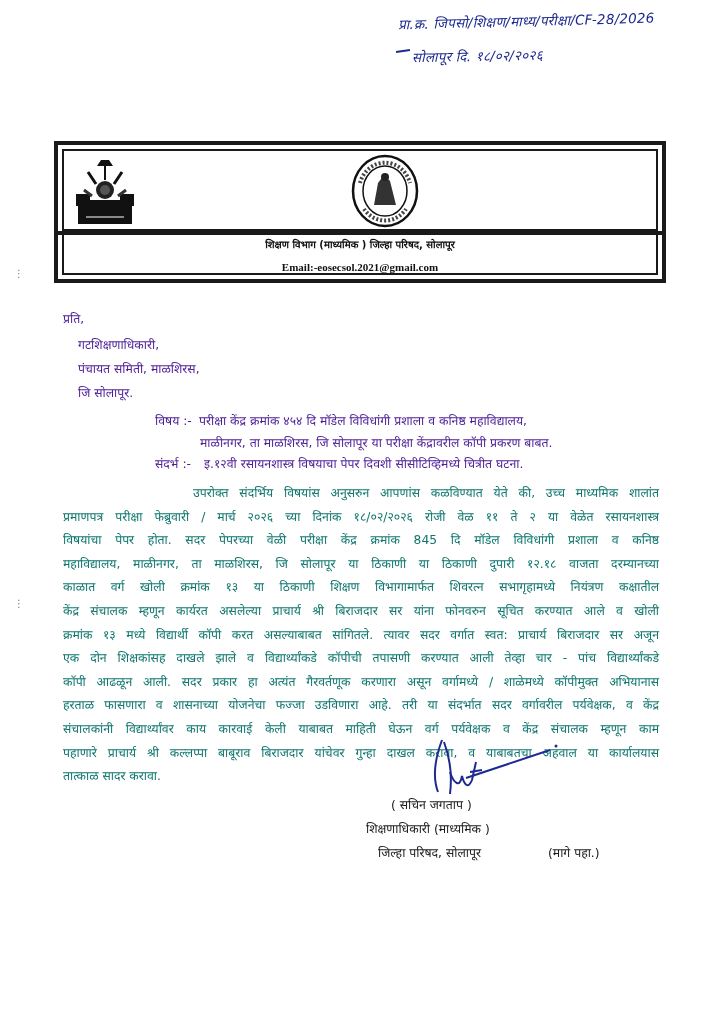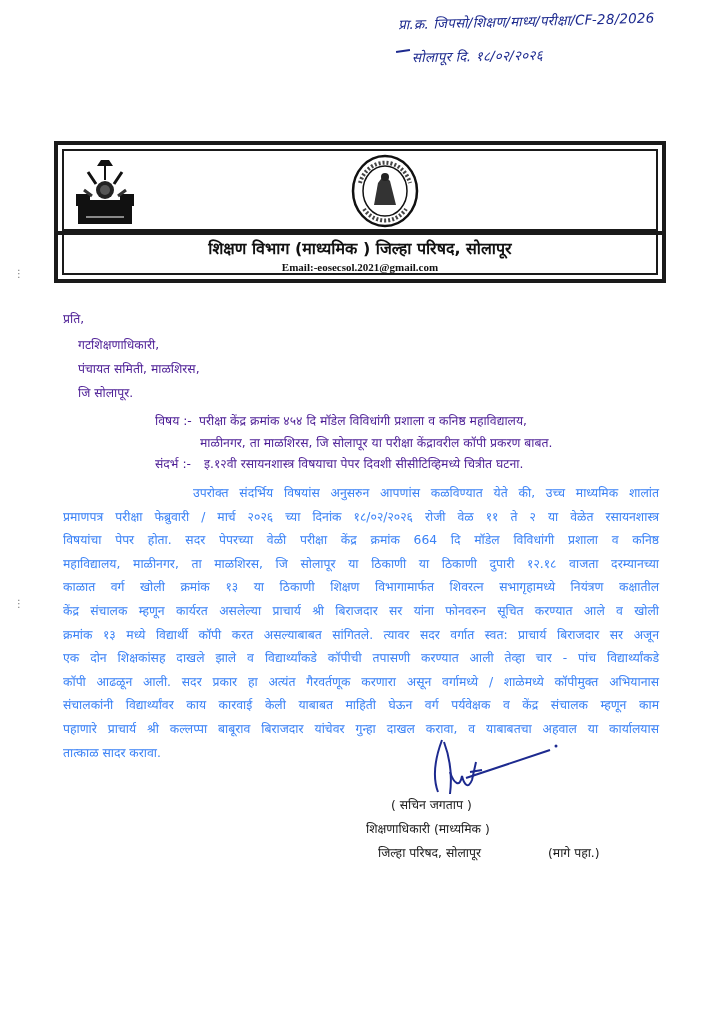--- a/index.html
+++ b/index.html
@@ -27,36 +27,36 @@
   .lh-divider { position: absolute; left: 0; right: 0; top: 86px; height: 4px; background: #1a1a1a; }
   .lh-bottom {
     position: absolute; left: 4px; top: 90px; right: 4px; bottom: 4px;
     border: 2px solid #1a1a1a; box-sizing: border-box; border-top: none; background: #fff;
   }
   .emblem-left { position: absolute; left: 10px; top: 3px; width: 62px; height: 72px; }
   .emblem-center { position: absolute; left: 286px; top: 2px; width: 70px; height: 76px; }
   .emblem-right { position: absolute; left: 530px; top: 4px; width: 58px; height: 68px; background: #0b0b0b; }
   .lh-title {
     position: absolute; left: 0; right: 0; top: 92px; text-align: center;
-    font-family: "DejaVu Sans", sans-serif; font-weight: bold; font-size: 16px; color: #111;
+    font-family: "DejaVu Sans", sans-serif; font-weight: bold; font-size: 10px; color: #111;
   }
   .lh-email {
     position: absolute; left: 0; right: 0; top: 116px; text-align: center;
     font-family: "Liberation Serif", serif; font-weight: bold; font-size: 11px; color: #111;
   }
 
   .margin-mark { position: absolute; width: 6px; height: 14px; color: #777; font-size: 10px; font-family: "DejaVu Sans", sans-serif; }
 
   .txt { position: absolute; font-family: "DejaVu Sans", sans-serif; font-size: 12.3px; white-space: nowrap; color: #4c1d95; }
   .subj { font-size: 12.3px; }
 
   .body-para {
     position: absolute; left: 63px; top: 482px; width: 596px;
     font-family: "DejaVu Sans", sans-serif; font-size: 12.3px; line-height: 23.6px;
-    text-align: justify; text-align-last: left; color: #3b82f6;
+    text-align: justify; text-align-last: left; color: #0f766e;
   }
   .body-para .line { display: block; text-align: justify; text-align-last: justify; white-space: nowrap; }
   .body-para .line.last { text-align-last: left; }
   .body-para .line.first { padding-left: 130px; }
 
   .sig-block { position: absolute; left: 372px; font-family: "DejaVu Sans", sans-serif; font-size: 12.3px; color: #1a1a1a; white-space: nowrap; text-align: right; }
   .signature { position: absolute; left: 410px; top: 732px; width: 150px; height: 70px; }
 </style>
 </head>
 <body>
@@ -104,27 +104,28 @@
 
 <div class="txt subj" style="left:155px; top:412px;">विषय :-</div>
 <div class="txt subj" style="left:199px; top:412px;">परीक्षा केंद्र क्रमांक ४५४  दि मॉडेल विविधांगी प्रशाला व कनिष्ठ महाविद्यालय,</div>
 <div class="txt subj" style="left:200px; top:434px;">माळीनगर, ता माळशिरस, जि सोलापूर या परीक्षा केंद्रावरील कॉपी प्रकरण बाबत.</div>
 <div class="txt subj" style="left:155px; top:455px;">संदर्भ :-</div>
 <div class="txt subj" style="left:204px; top:455px;">इ.१२वी रसायनशास्त्र विषयाचा पेपर दिवशी सीसीटिव्हिमध्ये चित्रीत घटना.</div>
 
 <div class="body-para">
   <span class="line first">उपरोक्त संदर्भिय विषयांस अनुसरुन आपणांस कळविण्यात येते की, उच्च माध्यमिक शालांत</span>
   <span class="line">प्रमाणपत्र परीक्षा फेब्रुवारी / मार्च २०२६ च्या दिनांक १८/०२/२०२६ रोजी वेळ ११ ते २ या वेळेत रसायनशास्त्र</span>
-  <span class="line">विषयांचा पेपर होता. सदर पेपरच्या वेळी परीक्षा केंद्र क्रमांक 664 दि मॉडेल विविधांगी प्रशाला व कनिष्ठ</span>
+  <span class="line">विषयांचा पेपर होता. सदर पेपरच्या वेळी परीक्षा केंद्र क्रमांक 845 दि मॉडेल विविधांगी प्रशाला व कनिष्ठ</span>
   <span class="line">महाविद्यालय, माळीनगर, ता माळशिरस, जि सोलापूर या ठिकाणी  या ठिकाणी दुपारी १२.१८ वाजता दरम्यानच्या</span>
   <span class="line">काळात वर्ग खोली क्रमांक १३ या ठिकाणी  शिक्षण विभागामार्फत शिवरत्न सभागृहामध्ये  नियंत्रण कक्षातील</span>
   <span class="line">केंद्र संचालक म्हणून कार्यरत असलेल्या प्राचार्य श्री बिराजदार सर यांना फोनवरुन सूचित करण्यात आले व खोली</span>
   <span class="line">क्रमांक १३ मध्ये विद्यार्थी कॉपी करत असल्याबाबत सांगितले. त्यावर सदर वर्गात स्वत: प्राचार्य बिराजदार सर अजून</span>
   <span class="line">एक दोन शिक्षकांसह दाखले झाले व विद्यार्थ्यांकडे कॉपीची तपासणी करण्यात आली तेव्हा चार - पांच विद्यार्थ्यांकडे</span>
   <span class="line">कॉपी आढळून आली. सदर प्रकार हा अत्यंत गैरवर्तणूक करणारा असून वर्गामध्ये / शाळेमध्ये कॉपीमुक्त अभियानास</span>
+  <span class="line">हरताळ फासणारा व शासनाच्या योजनेचा फज्जा उडविणारा आहे. तरी या संदर्भात सदर वर्गावरील पर्यवेक्षक, व केंद्र</span>
   <span class="line">संचालकांनी विद्यार्थ्यांवर काय कारवाई केली याबाबत माहिती घेऊन वर्ग पर्यवेक्षक व केंद्र संचालक म्हणून काम</span>
   <span class="line">पहाणारे प्राचार्य श्री कल्लप्पा बाबूराव बिराजदार यांचेवर गुन्हा दाखल करावा, व याबाबतचा अहवाल या कार्यालयास</span>
   <span class="line last">तात्काळ सादर करावा.</span>
 </div>
 
 <svg class="signature" viewBox="0 0 150 70">
   <path d="M32 8 C26 24 22 44 28 60 M34 10 C40 26 42 46 40 62" fill="none" stroke="#1d2a8f" stroke-width="2"></path>
   <path d="M40 40 C44 52 50 56 52 44 C54 52 58 58 62 48 L66 30 M60 40 L72 38" fill="none" stroke="#1d2a8f" stroke-width="2"></path>
   <path d="M56 46 L140 18" fill="none" stroke="#1d2a8f" stroke-width="2"></path>
   <circle cx="146" cy="14" r="1.5" fill="#1d2a8f"></circle>

